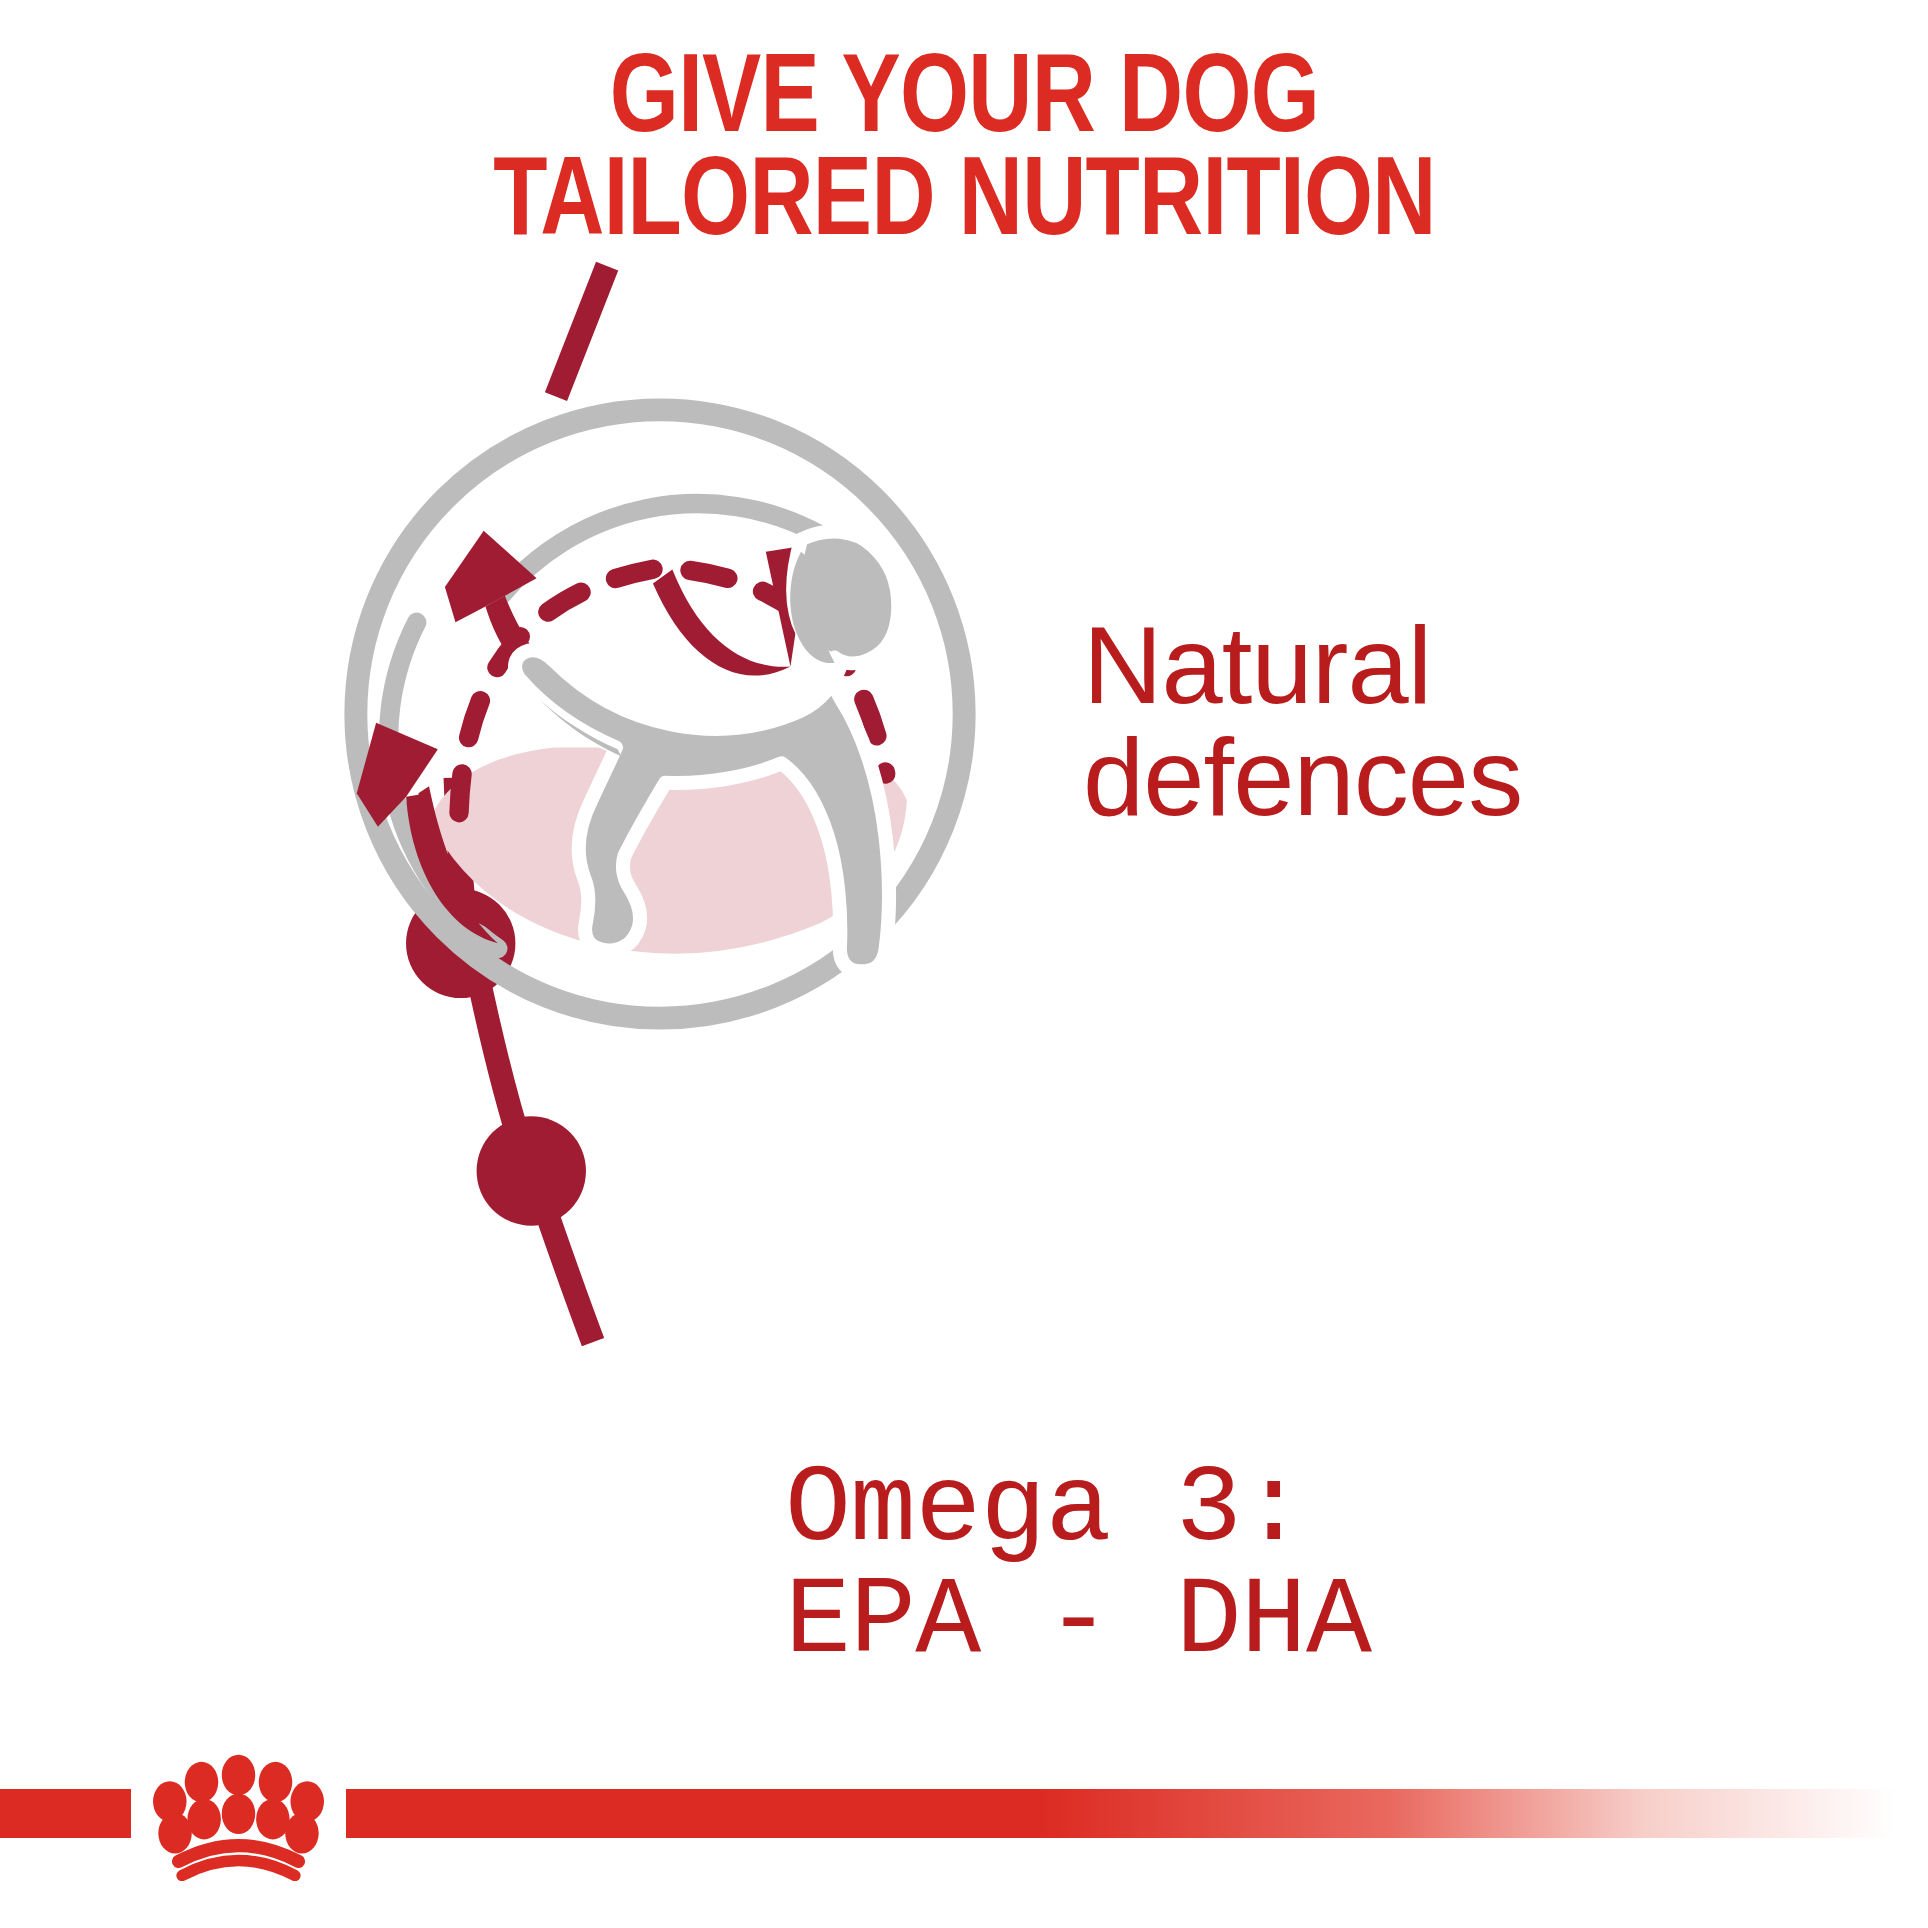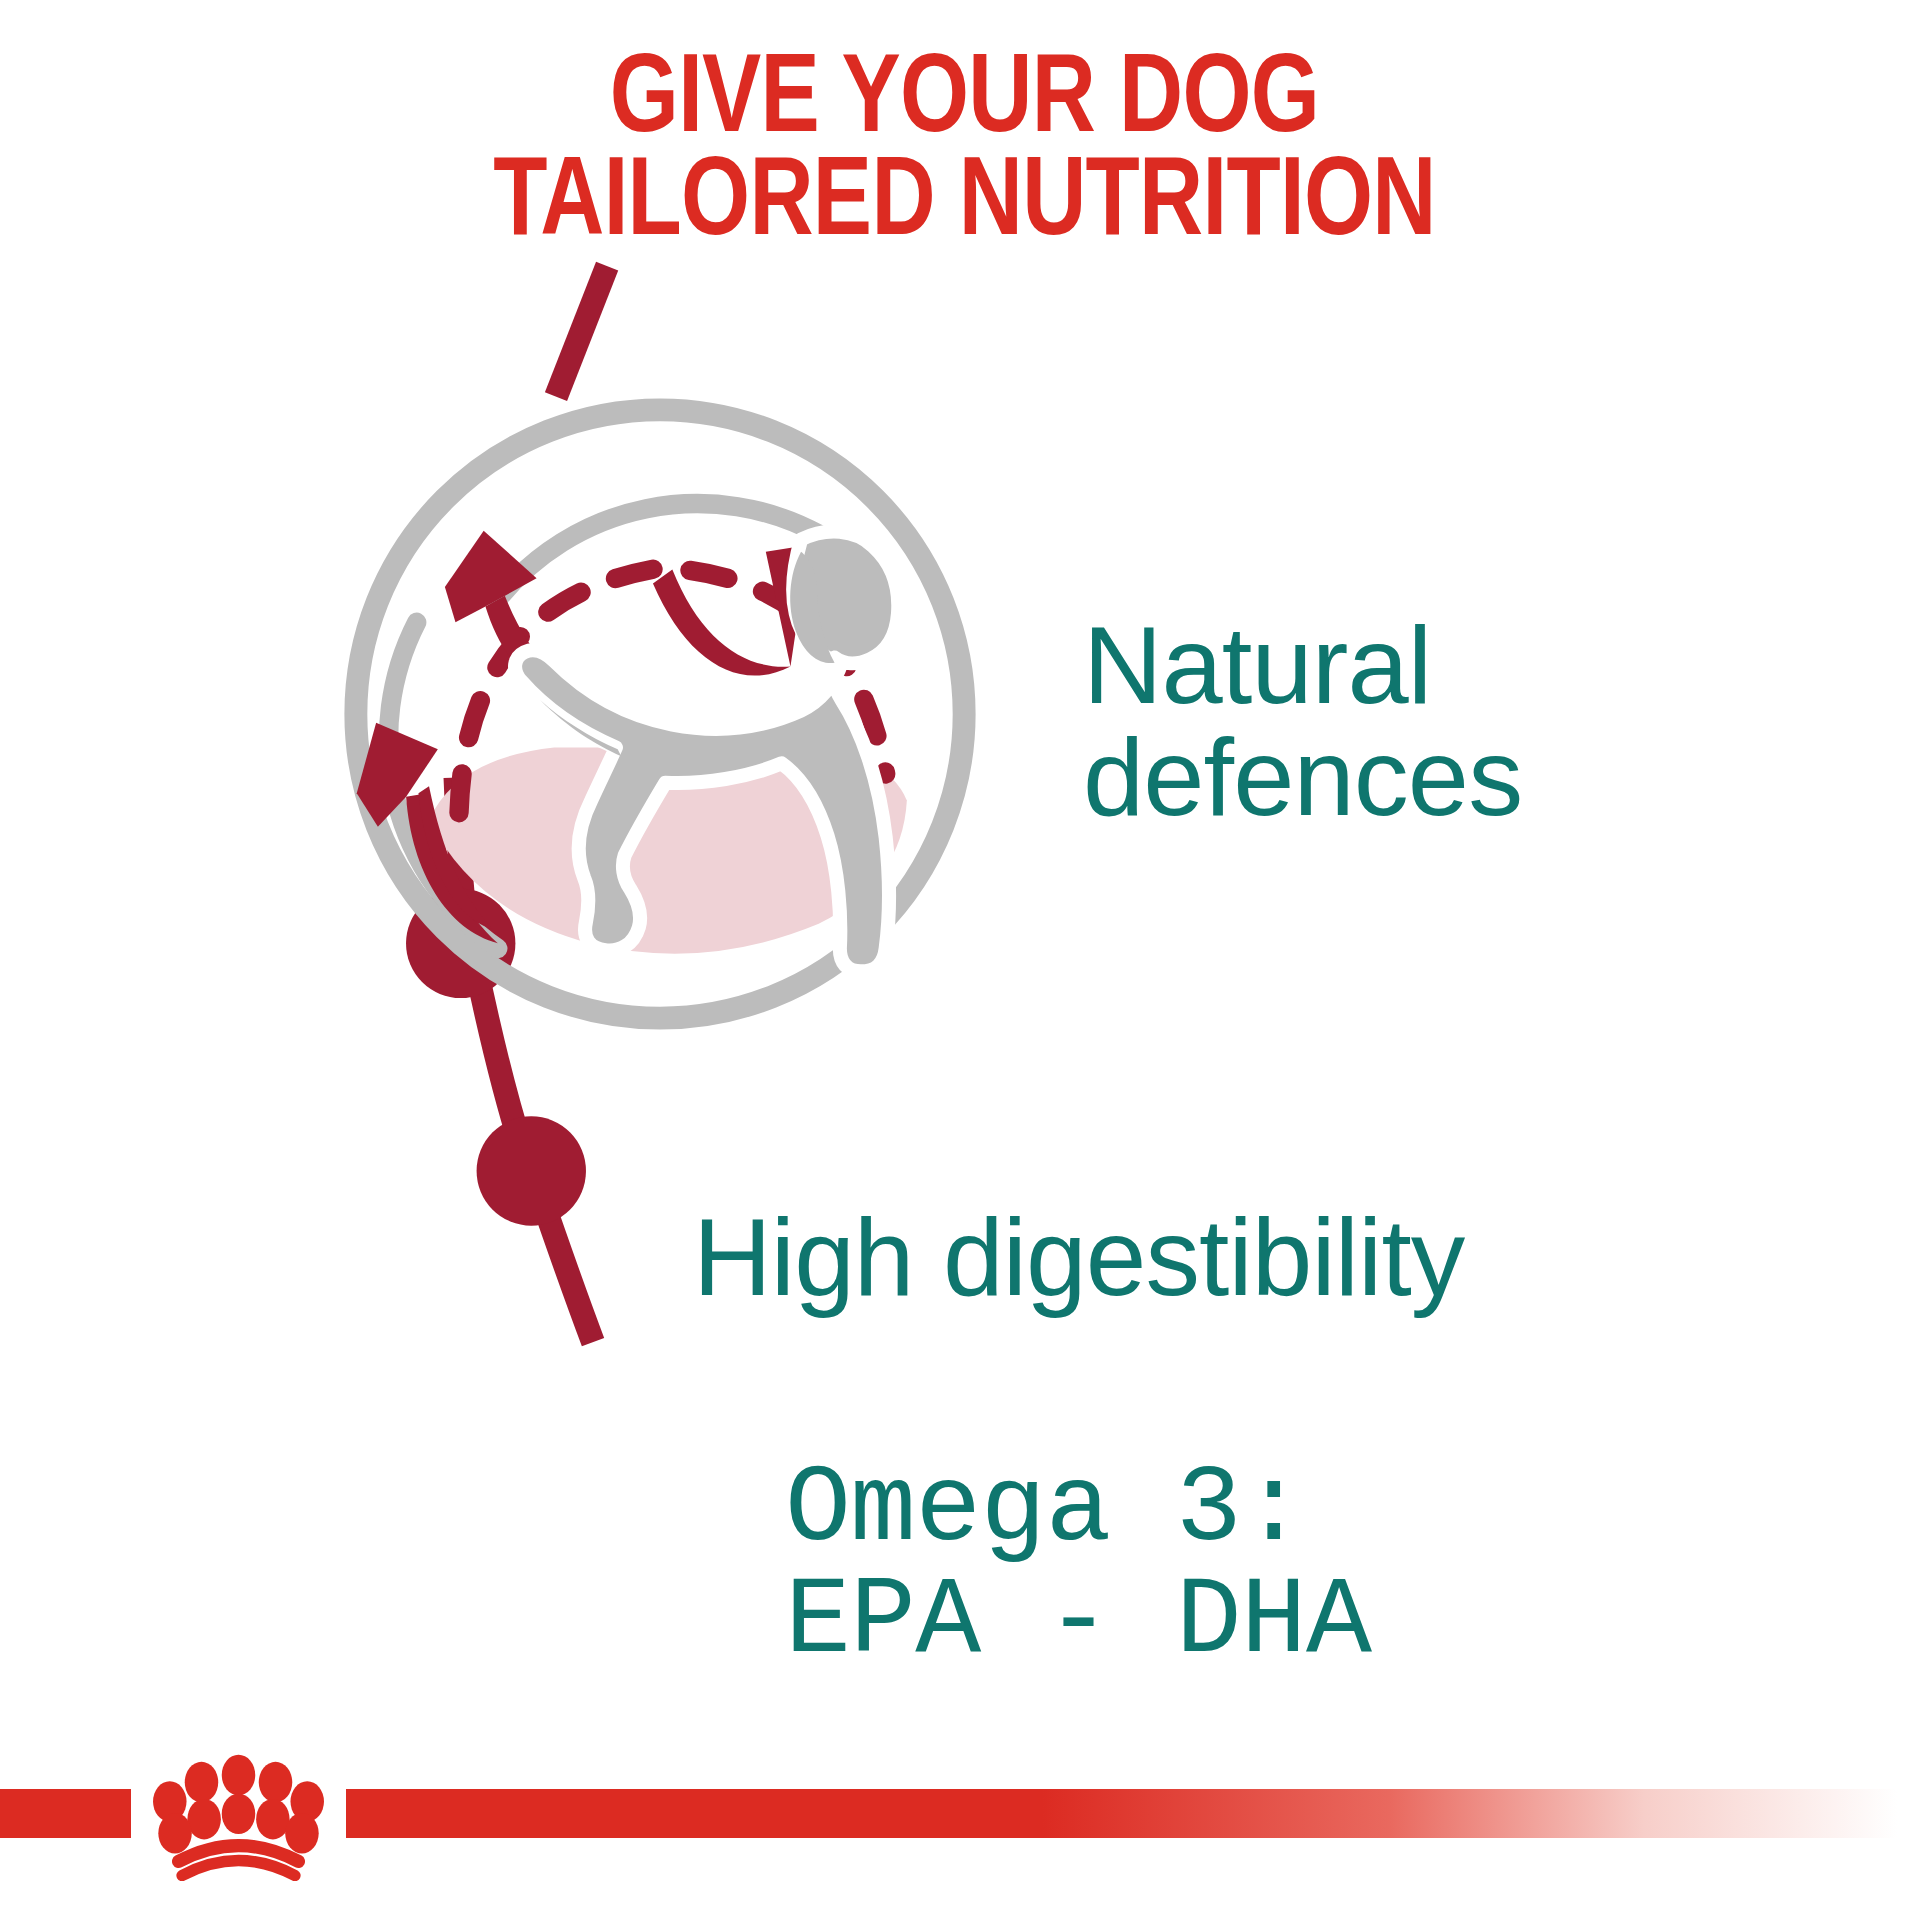--- a/index.html
+++ b/index.html
@@ -40,21 +40,21 @@
     position:absolute;
     left:494px;top:229px;
     width:318px;height:1570px;
     pointer-events:none;
   }
   .connector svg{display:block;width:100%;height:100%;overflow:visible;}
 
   
   .label{
     position:absolute;
-    color:#0f766e;
+    color:#b91c1c;
     font-family:"Liberation Sans", sans-serif;
     font-weight:normal;
     line-height:1.02;
     white-space:pre-line;
     letter-spacing:-0.9px;
     user-select:none;
   }
   .label-natural{ left:1083px; top:609px;  font-size:110px; }
   .label-digest { left:693px;  top:1202px; font-size:109px; }
   .label-omega  { left:785px;  top:1454px; font-size:110px;font-family:Liberation Mono, monospace; }
@@ -169,21 +169,20 @@
 
         <path d="M 332 420 C 300 406 268 386 244 364
                  C 276 396 306 414 336 428 Z" fill="#BCBCBC"></path>
       </g>
     </svg>
   </div>
 
   <div class="label label-natural">Natural
 defences</div>
 
-  <div class="label label-digest">High digestibility</div>
 
   <div class="label label-omega">Omega 3:
 EPA - DHA</div>
 
   <div class="brandbar">
     <div class="bar-left"></div>
     <div class="bar-right"></div>
 
     <div class="crown">
       <svg viewBox="0 0 244 146" xmlns="http://www.w3.org/2000/svg" aria-hidden="true">

